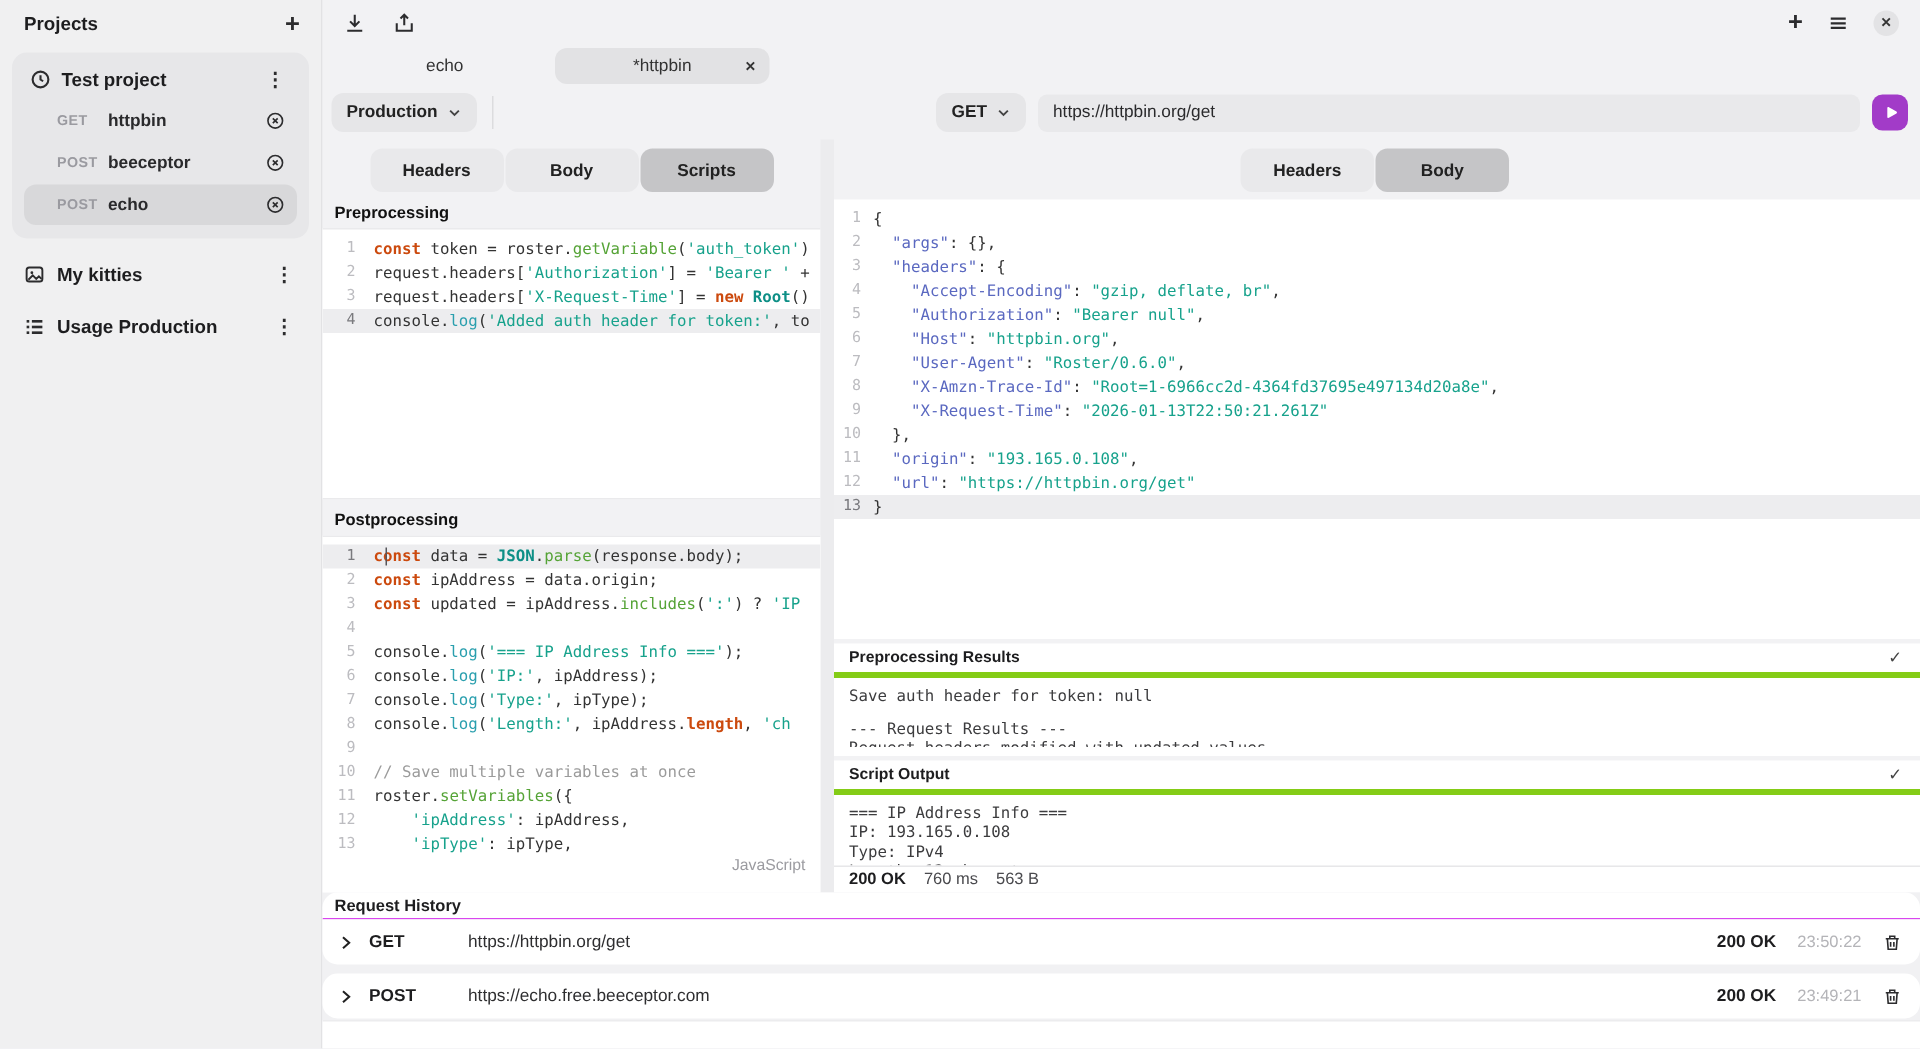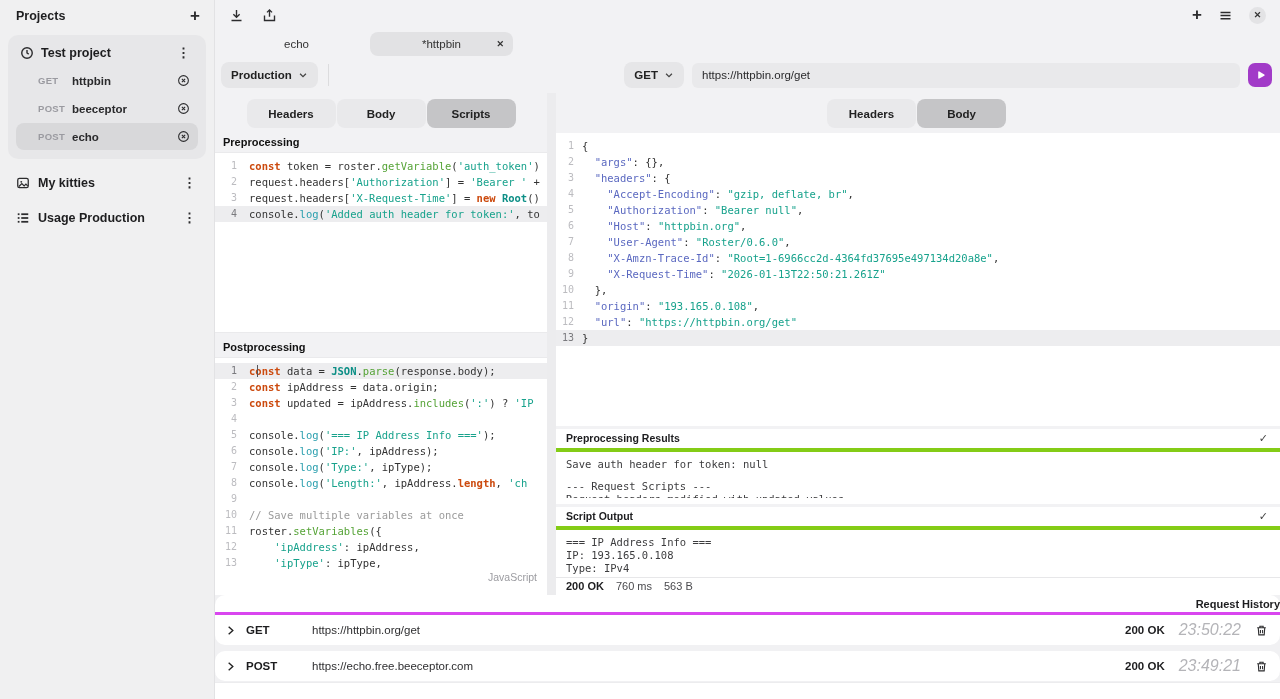--- a/index.html
+++ b/index.html
@@ -104,30 +104,30 @@
   #out-body { height:47px; }
 
   .statusbar { background:#fff; border-top:1px solid #e7e7e9; height:19px; display:flex;
     align-items:center; gap:12px; padding:0 10px; }
   .statusbar .code { font-size:11px; font-weight:bold; }
   .statusbar .meta { font-size:11px; color:#4a4a4e; }
 
   
   .history { height:104px; background:#f1f1f3; display:flex; flex-direction:column; }
   .hist-title { background:#fff; border-radius:10px 10px 0 0; padding:3px 0 2px 8px;
-    font-size:11px; font-weight:bold; border-bottom:3px solid #d946ef;text-align:right; }
+    font-size:11px; font-weight:bold; border-bottom:1px solid #d946ef; }
   .hist-row { background:#fff; height:30px; display:flex; align-items:center; padding:0 12px 0 10px; }
   .hist-row.first { border-radius:0 0 10px 10px; }
   .hist-row.second { border-radius:10px; }
   .hist-gap { height:6px; }
   .chev { color:#222; }
   .h-method { font-size:11.5px; font-weight:bold; width:46px; margin-left:10px; }
   .h-url { font-size:11.5px; color:#2e2e30; flex:1; margin-left:20px; }
   .h-status { font-size:11.5px; font-weight:bold; }
-  .h-time { font-size:16px; color:#b4b4b8; margin:0 14px;font-style:italic; }
+  .h-time { font-size:11px; color:#b4b4b8; margin:0 14px; }
   .hist-foot { background:#fff; border-top:1px solid #ececee; flex:1; margin-top:1px; }
 </style>
 </head>
 <body>
 
 <div class="app">
 
   <div class="sidebar">
     <div class="sb-head">
       <span class="sb-title">Projects</span>
@@ -338,21 +338,21 @@
           </div>
 
         <div class="result-sec">
           <div class="result-head">
             <span class="t">Preprocessing Results</span>
             <span class="check">✓</span>
           </div>
           <div class="result-body" id="prep-body">
             <div class="oline">Save auth header for token: null</div>
             <div class="oline blank"></div>
-            <div class="oline">--- Request Scripts ---</div>
+            <div class="oline">--- Request Results ---</div>
             <div class="clip">Request headers modified with updated values</div>
           </div>
         </div>
 
         <div class="result-sec">
           <div class="result-head">
             <span class="t">Script Output</span>
             <span class="check">✓</span>
           </div>
           <div class="result-body" id="out-body">

